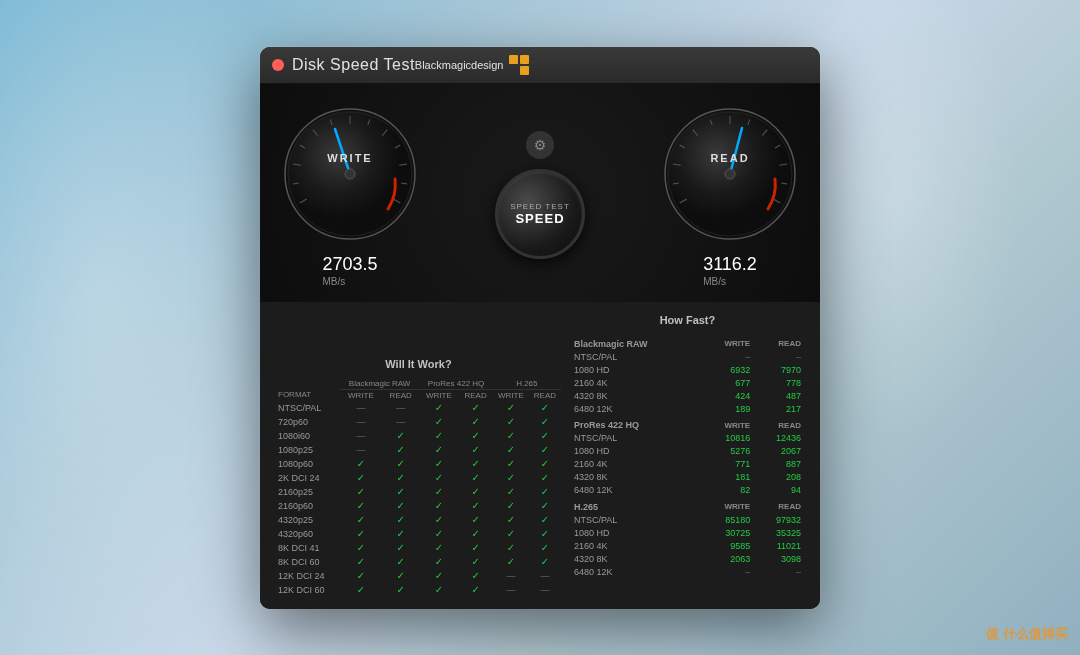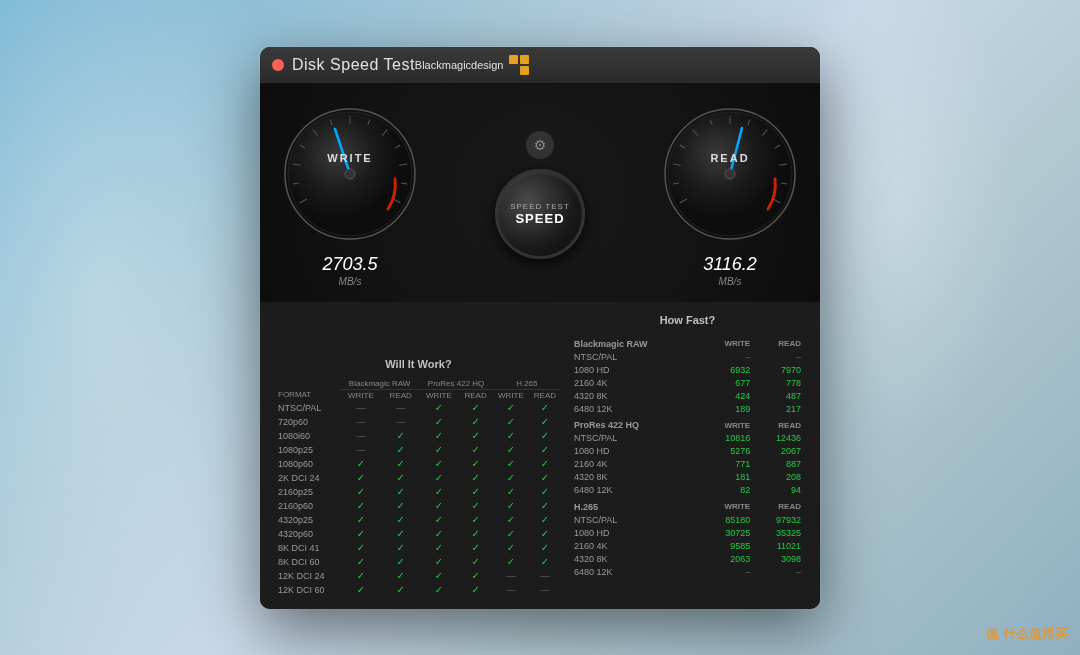--- a/index.html
+++ b/index.html
@@ -109,23 +109,21 @@
       height: 140px;
       position: relative;
     }
 
     .gauge svg {
       width: 140px;
       height: 140px;
     }
 
     .gauge-value-block {
-      text-align: center;
       margin-top: 10px;
-      font-style: italic;
     }
     .gauge-number {
       color: white;
       font-size: 18px;
       font-weight: 300;
     }
     .gauge-unit {
       color: #888;
       font-size: 10px;
       margin-top: 1px;

